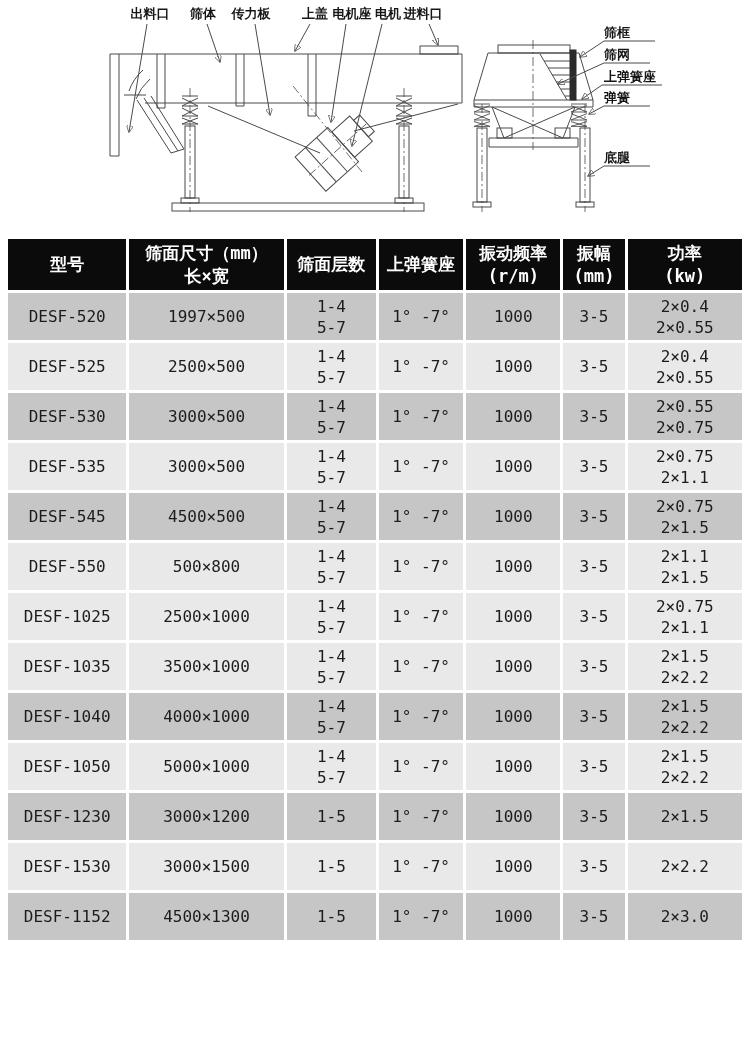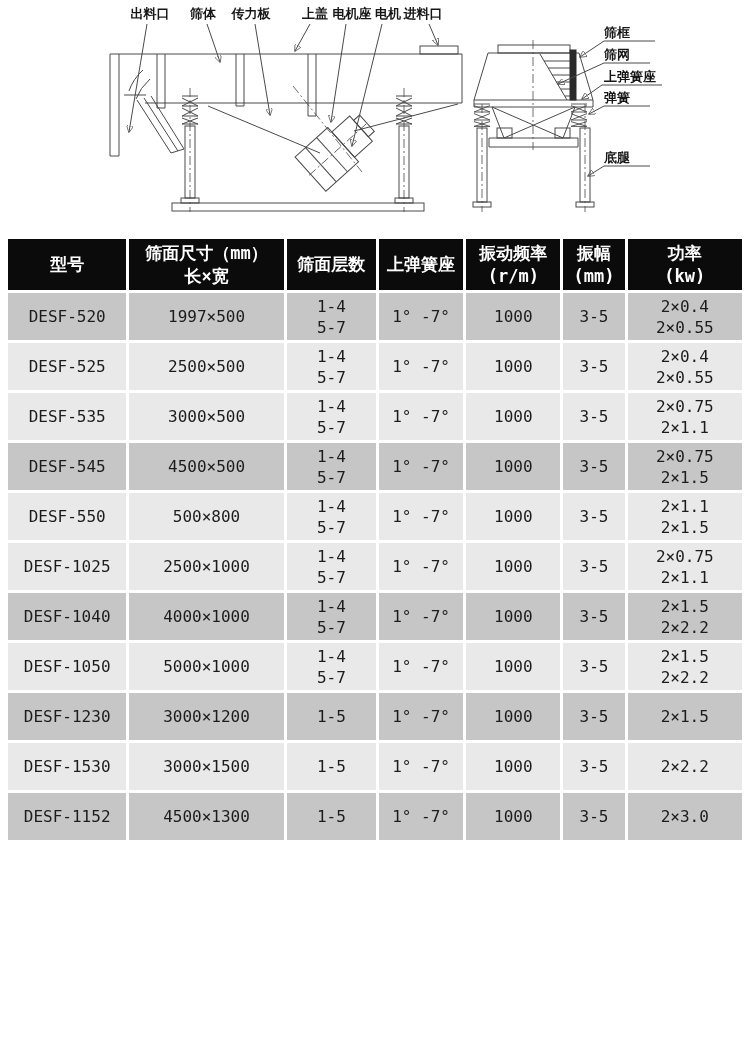--- a/index.html
+++ b/index.html
@@ -242,20 +242,31 @@
             <td>DESF-525</td>
             <td>2500×500</td>
             <td>1-4
 5-7</td>
             <td>1° -7°</td>
             <td>1000</td>
             <td>3-5</td>
             <td>2×0.4
 2×0.55</td>
           </tr>
+          <tr class="row-dark">
+            <td>DESF-530</td>
+            <td>3000×500</td>
+            <td>1-4
+5-7</td>
+            <td>1° -7°</td>
+            <td>1000</td>
+            <td>3-5</td>
+            <td>2×0.55
+2×0.75</td>
+          </tr>
           <tr class="row-light">
             <td>DESF-535</td>
             <td>3000×500</td>
             <td>1-4
 5-7</td>
             <td>1° -7°</td>
             <td>1000</td>
             <td>3-5</td>
             <td>2×0.75
 2×1.1</td>
@@ -285,20 +296,31 @@
           <tr class="row-light">
             <td>DESF-1025</td>
             <td>2500×1000</td>
             <td>1-4
 5-7</td>
             <td>1° -7°</td>
             <td>1000</td>
             <td>3-5</td>
             <td>2×0.75
 2×1.1</td>
+          </tr>
+          <tr class="row-light">
+            <td>DESF-1035</td>
+            <td>3500×1000</td>
+            <td>1-4
+5-7</td>
+            <td>1° -7°</td>
+            <td>1000</td>
+            <td>3-5</td>
+            <td>2×1.5
+2×2.2</td>
           </tr>
           <tr class="row-dark">
             <td>DESF-1040</td>
             <td>4000×1000</td>
             <td>1-4
 5-7</td>
             <td>1° -7°</td>
             <td>1000</td>
             <td>3-5</td>
             <td>2×1.5

